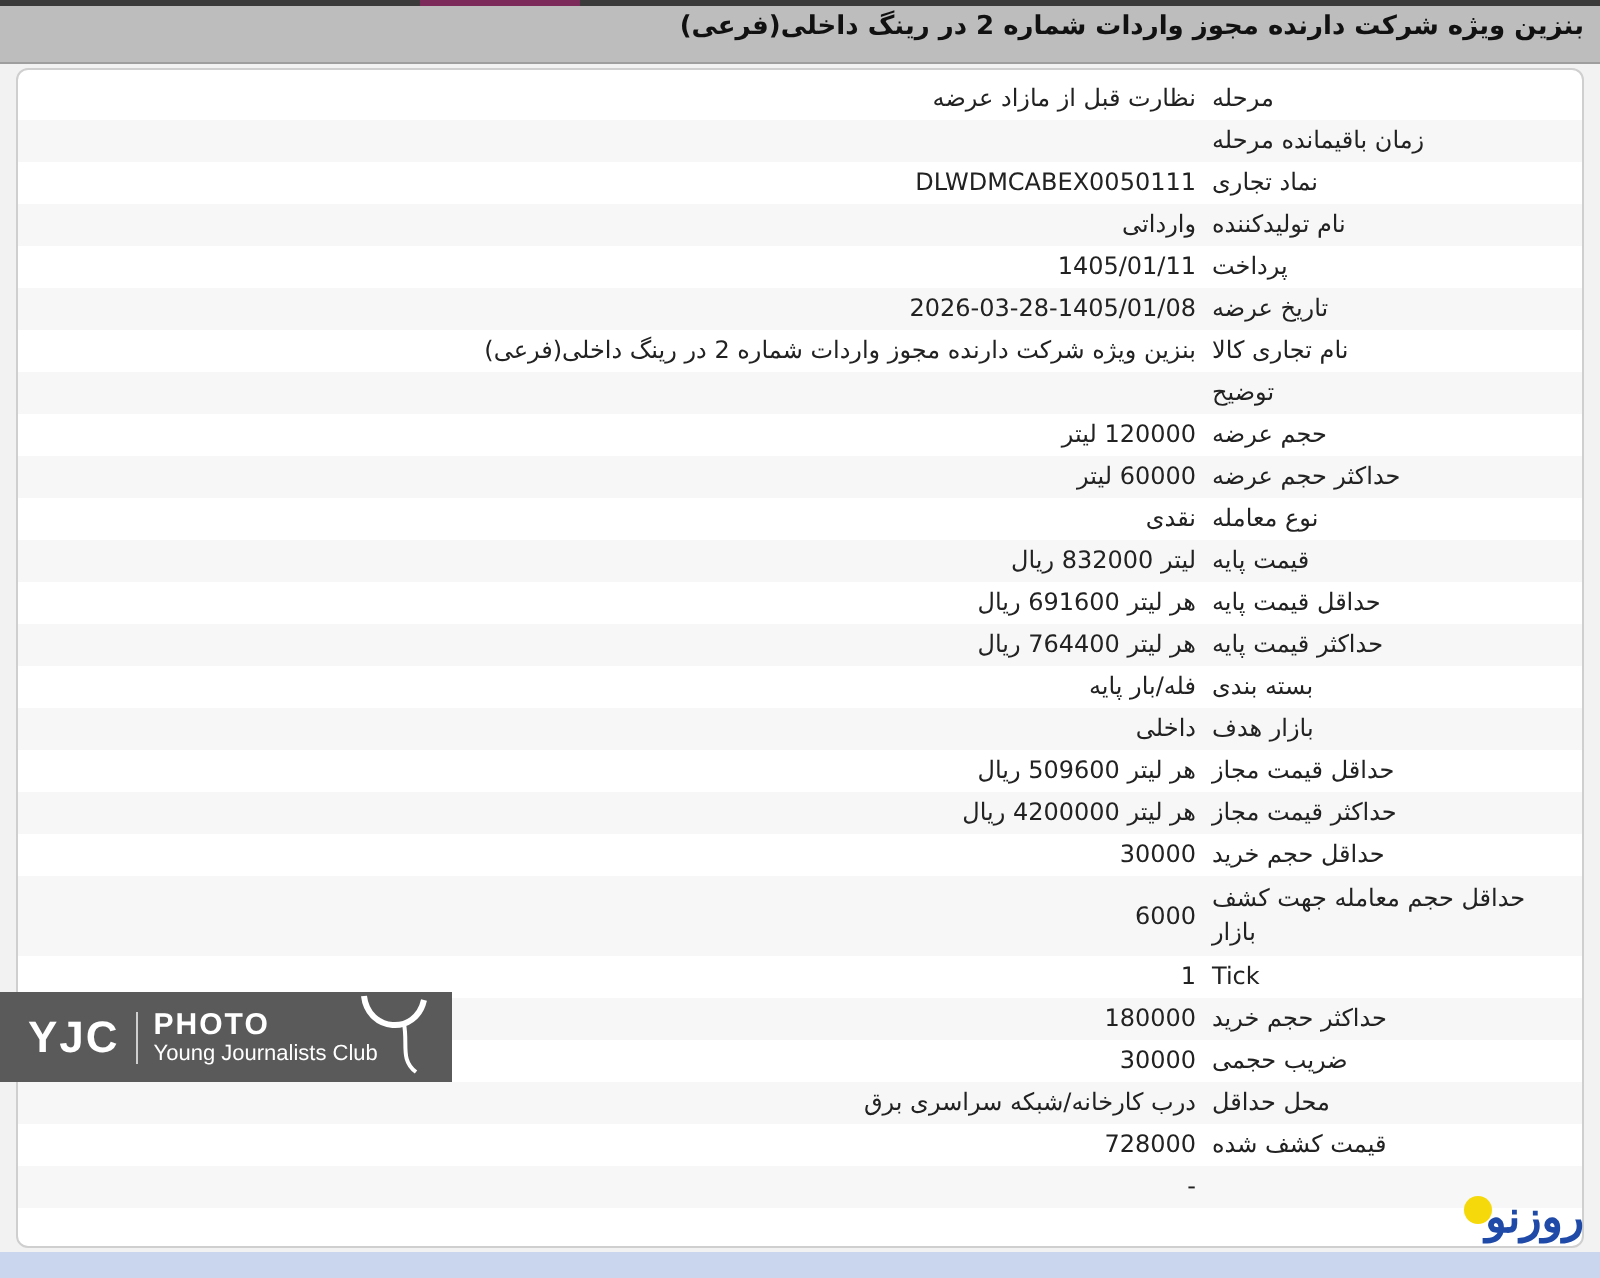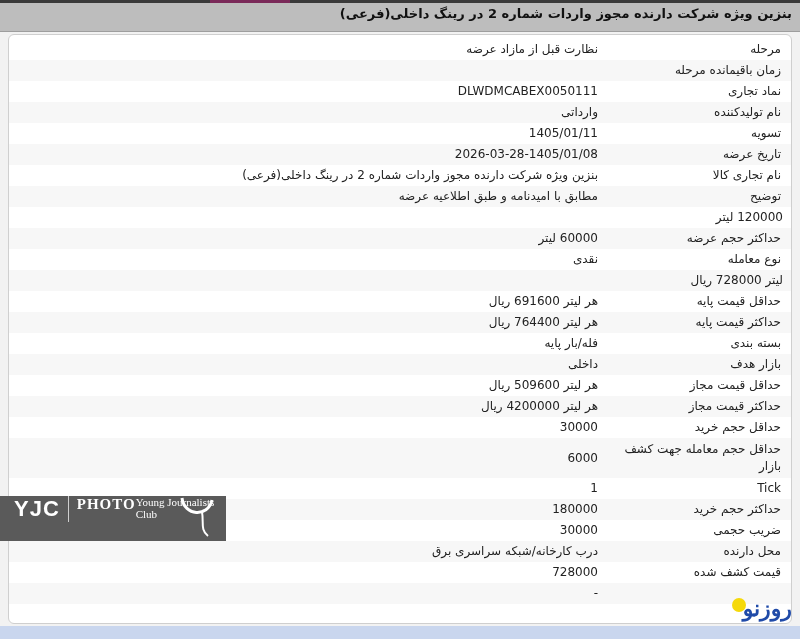--- a/index.html
+++ b/index.html
@@ -5,28 +5,28 @@
   html, body { margin:0; padding:0; }
   body { width:800px; height:639px; overflow:hidden; background:#f2f2f2; font-family:"DejaVu Sans", sans-serif; position:relative; }
   .topstrip { position:absolute; top:0; left:0; width:800px; height:3px; background:#3a3a3a; }
   .topstrip .pink { position:absolute; left:210px; width:80px; height:3px; background:#7b2a5a; }
   .header { position:absolute; top:3px; left:0; width:800px; height:28px; background:#bdbdbd; border-bottom:1px solid #9e9e9e; direction:rtl; }
   .header .title { font-size:13px; font-weight:bold; color:#111; padding:2px 8px 0 0; line-height:18px; }
   .panel { position:absolute; top:34px; left:8px; width:782px; height:588px; background:#fff; border:1px solid #cfcfcf; border-radius:6px; overflow:hidden; }
   .rows { direction:rtl; padding-top:4px; }
   .row { display:flex; font-size:12px; color:#222; line-height:20px; min-height:21px; }
   .row:nth-child(even) { background:#f7f7f7; }
-  .row .label { width:175px; padding-right:10px; flex-shrink:0; text-align:right; }
+  .row .label { width:175px; padding-right:10px; flex-shrink:0; text-align:left; }
   .row .value { flex:1; padding-right:8px; padding-left:8px; text-align:right; }
   .row.tall { line-height:17px; padding:3px 0; }
   .footerbar { position:absolute; top:626px; left:0; width:800px; height:13px; background:#c9d6ee; }
-  .yjc { position:absolute; left:0; top:496px; width:226px; height:45px; background:#5a5a5a; color:#fff; display:flex; font-family:"Liberation Sans", sans-serif; }
+  .yjc { position:absolute; left:0; top:496px; width:226px; height:45px; background:#5a5a5a; color:#fff; display:flex; align-items:center; font-family:"Liberation Sans", sans-serif; }
   .yjc .big { font-size:22px; font-weight:bold; padding-left:14px; padding-right:8px; letter-spacing:1px; }
   .yjc .sep { width:1px; height:26px; background:#cfcfcf; margin-right:8px; }
-  .yjc .txt { display:flex; flex-direction:row;font-family:Liberation Serif, serif; }
+  .yjc .txt { display:flex; flex-direction:column; }
   .yjc .photo { font-size:15px; font-weight:bold; letter-spacing:1px; }
   .yjc .club { font-size:11px; }
   .yjc .mark { position:absolute; right:8px; top:0; width:40px; height:45px; }
   .watermark { position:absolute; right:8px; top:596px; width:200px; height:34px; direction:rtl; }
   .watermark .logo { position:absolute; right:0; top:0; font-size:22px; font-weight:bold; color:#1f4aa8; font-family:Liberation Sans, sans-serif; }
   .watermark .dot { position:absolute; right:46px; top:2px; width:14px; height:14px; border-radius:50%; background:#f5d90a; }
   .watermark .tag { position:absolute; right:64px; top:14px; font-size:10px; font-weight:bold; color:#fff; background:#3b82f6; padding:0 3px; border-radius:2px;margin-top:32px; }
 </style>
 </head>
 <body>
@@ -50,48 +50,49 @@
       </div>
     <div class="row">
         <div class="label">نماد تجاری</div>
         <div class="value">DLWDMCABEX0050111</div>
       </div>
     <div class="row">
         <div class="label">نام تولیدکننده</div>
         <div class="value">وارداتی</div>
       </div>
     <div class="row">
-        <div class="label">تسویه</div>
+        <div class="label">پرداخت</div>
         <div class="value">1405/01/11</div>
       </div>
     <div class="row">
         <div class="label">تاریخ عرضه</div>
         <div class="value">2026-03-28-1405/01/08</div>
       </div>
     <div class="row">
         <div class="label">نام تجاری کالا</div>
         <div class="value">بنزین ویژه شرکت دارنده مجوز واردات شماره 2 در رینگ داخلی(فرعی)</div>
       </div>
     <div class="row">
         <div class="label">توضیح</div>
-        <div class="value">مطابق با امیدنامه و طبق اطلاعیه عرضه</div>
       </div>
     <div class="row">
+        <div class="label">حجم عرضه</div>
         <div class="value">120000 لیتر</div>
       </div>
     <div class="row">
         <div class="label">حداکثر حجم عرضه</div>
         <div class="value">60000 لیتر</div>
       </div>
     <div class="row">
         <div class="label">نوع معامله</div>
         <div class="value">نقدی</div>
       </div>
     <div class="row">
-        <div class="value">لیتر 728000 ریال</div>
+        <div class="label">قیمت پایه</div>
+        <div class="value">لیتر 832000 ریال</div>
       </div>
     <div class="row">
         <div class="label">حداقل قیمت پایه</div>
         <div class="value">هر لیتر 691600 ریال</div>
       </div>
     <div class="row">
         <div class="label">حداکثر قیمت پایه</div>
         <div class="value">هر لیتر 764400 ریال</div>
       </div>
     <div class="row">
@@ -124,21 +125,21 @@
       </div>
     <div class="row">
         <div class="label">حداکثر حجم خرید</div>
         <div class="value">180000</div>
       </div>
     <div class="row">
         <div class="label">ضریب حجمی</div>
         <div class="value">30000</div>
       </div>
     <div class="row">
-        <div class="label">محل دارنده</div>
+        <div class="label">محل حداقل</div>
         <div class="value">درب کارخانه/شبکه سراسری برق</div>
       </div>
     <div class="row">
         <div class="label">قیمت کشف شده</div>
         <div class="value">728000</div>
       </div>
     <div class="row">
         <div class="label"></div>
         <div class="value">-</div>
       </div>

